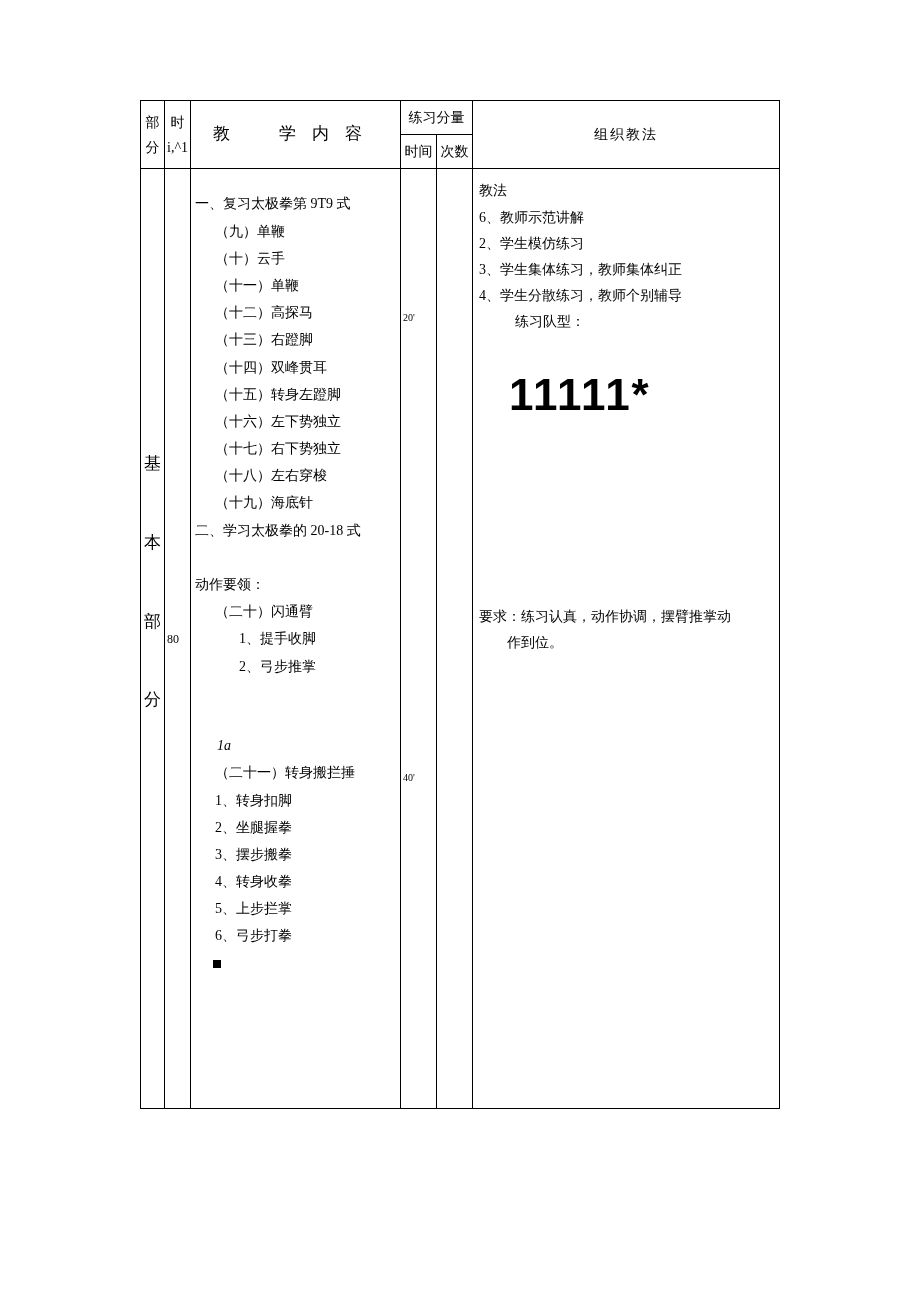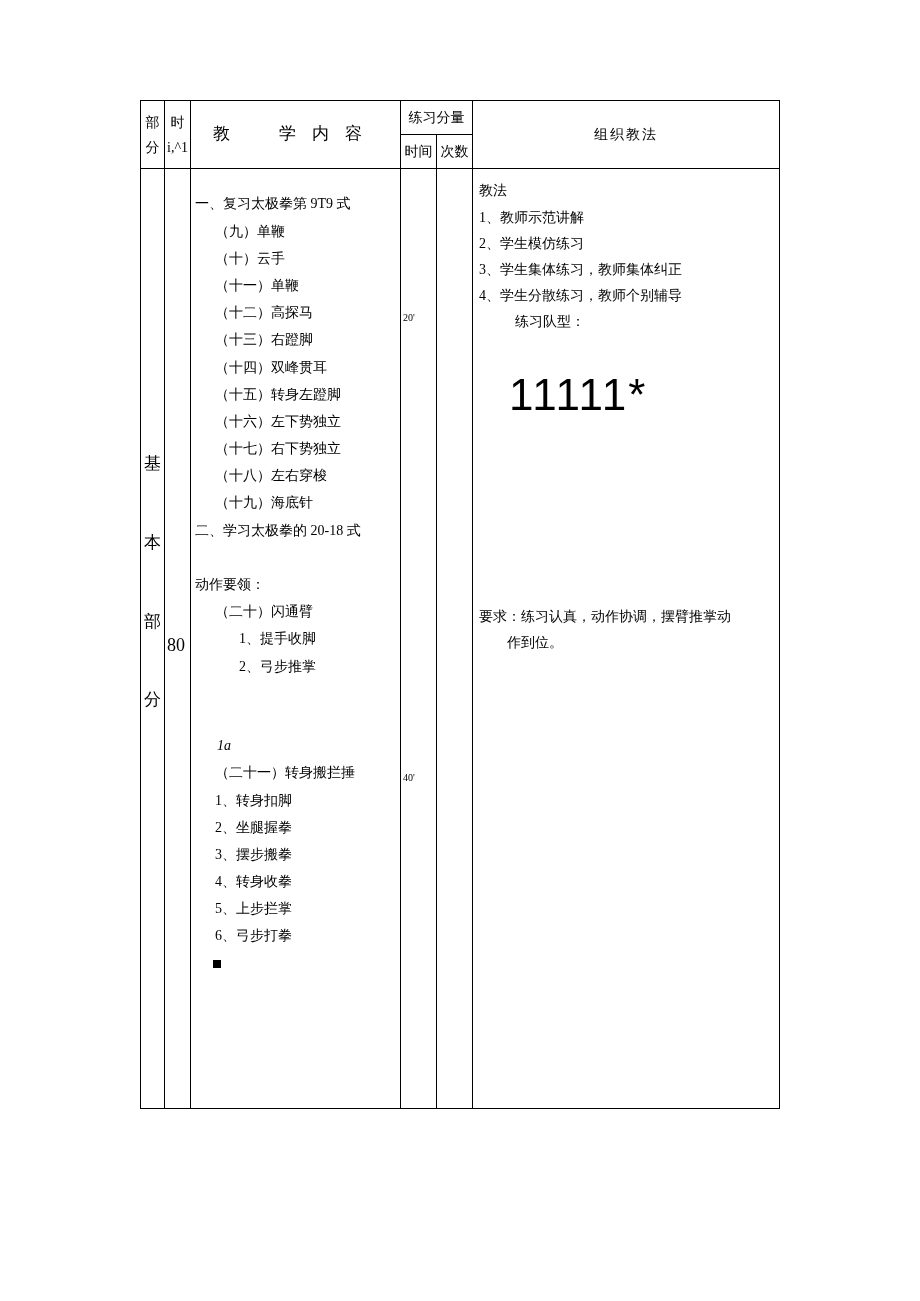--- a/index.html
+++ b/index.html
@@ -76,21 +76,21 @@
       display: block;
       margin: 48px 0;
     }
     .vertical-text .char:first-child {
       margin-top: 280px;
     }
     .time-cell {
       text-align: center;
       vertical-align: top;
       padding: 0 2px;
-      font-size: 18px;
+      font-size: 12px;
       position: relative;
     }
     .time-val {
       position: absolute;
       top: 460px;
       left: 2px;
     }
     .content-cell {
       padding: 20px 4px 4px 4px;
     }
@@ -117,21 +117,21 @@
     }
     .method-cell p {
       margin: 1px 0;
     }
     .formation-label {
       margin-top: 160px;
       padding-left: 36px;
     }
     .big-num {
       font-size: 44px;
-      font-weight: normal;
+      font-weight: bold;
       font-family: Arial, sans-serif;
       margin-top: 20px;
       margin-left: 30px;
       letter-spacing: 2px;
     }
     .requirement {
       margin-top: 170px;
     }
     .req-indent {
       padding-left: 28px;
@@ -210,21 +210,21 @@
         <p class="indent1">6、弓步打拳</p>
         <span class="dot-square"></span>
       </td>
       <td class="col-practice-time practice-time-cell">
         <span class="pt1">20'</span>
         <span class="pt2">40'</span>
       </td>
       <td class="col-practice-count"></td>
       <td class="col-method method-cell">
         <p>教法</p>
-        <p>1、教师示范讲解</p>
+        <p>6、教师示范讲解</p>
         <p>2、学生模仿练习</p>
         <p>3、学生集体练习，教师集体纠正</p>
         <p>4、学生分散练习，教师个别辅导</p>
         <p class="formation-label">练习队型：</p>
         <div class="big-num">11111*</div>
         <div class="requirement">
           <p>要求：练习认真，动作协调，摆臂推掌动</p>
           <p class="req-indent">作到位。</p>
         </div>
       </td>

